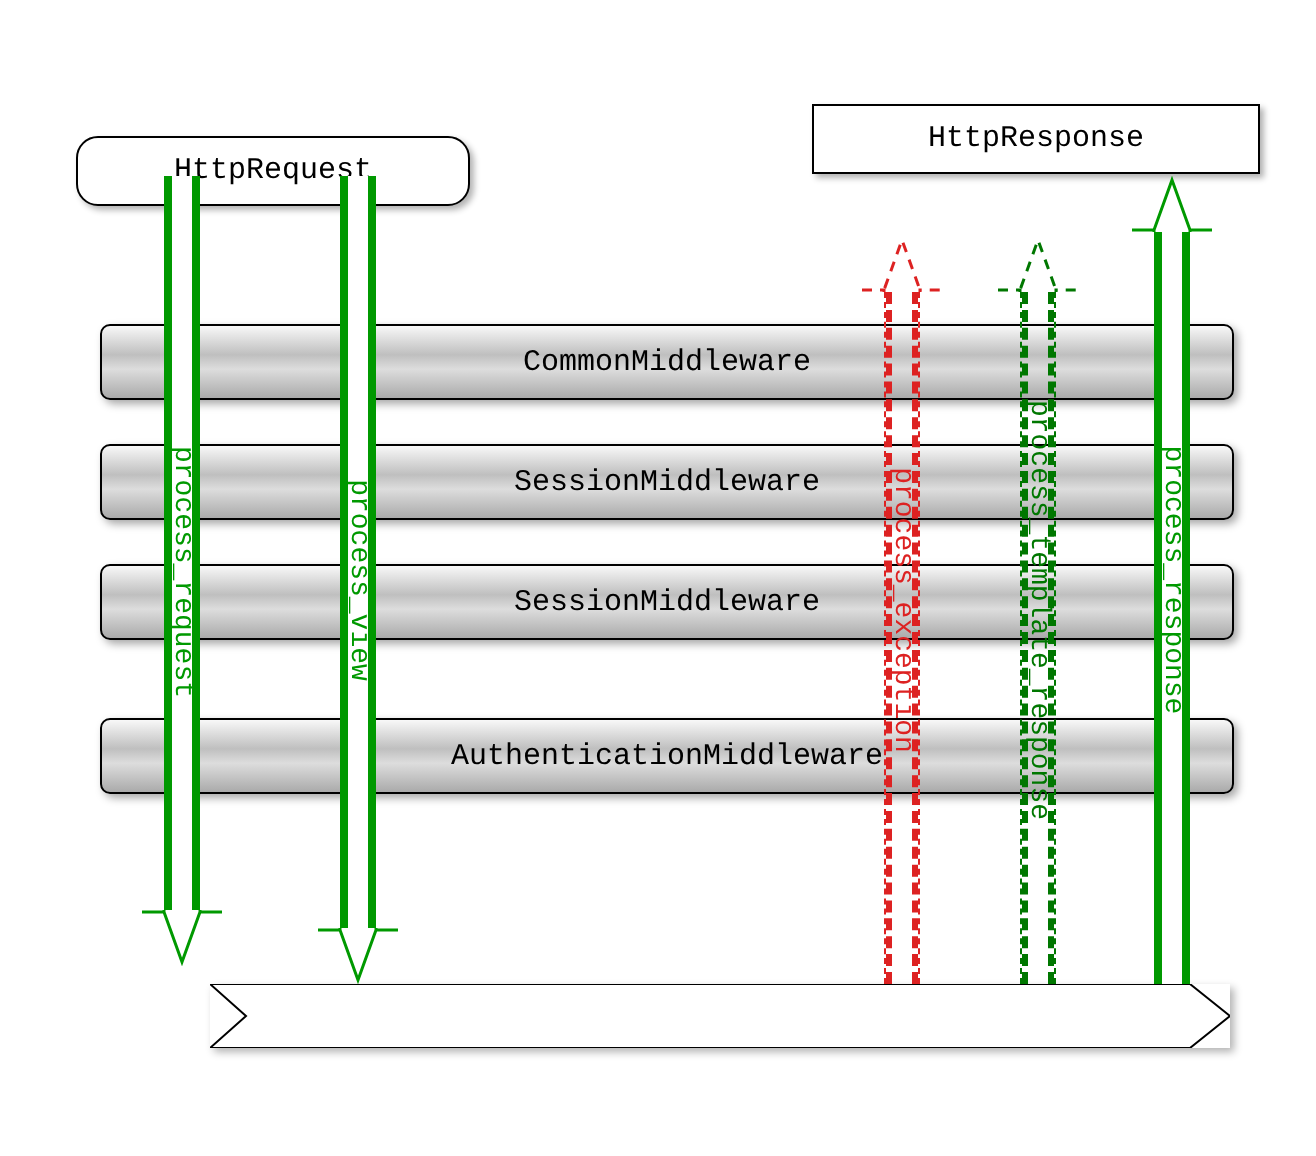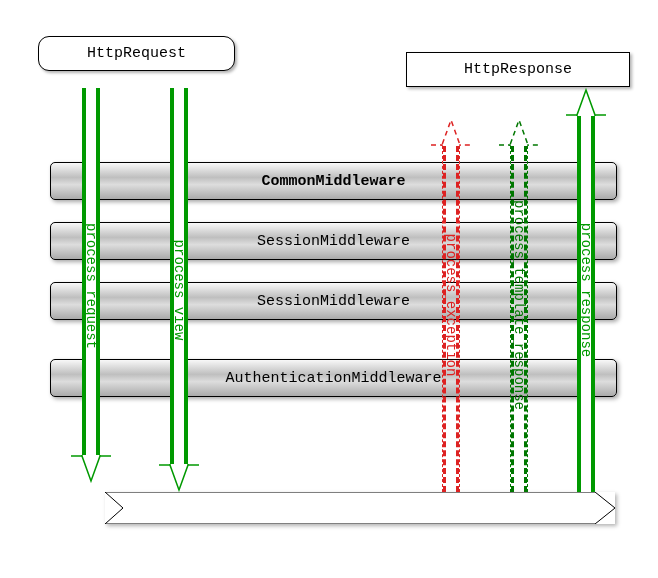--- a/index.html
+++ b/index.html
@@ -97,28 +97,28 @@
   .dashed-green .shaft-left, .dashed-green .shaft-right { border-color:#070; border-style:dashed; }
   .dashed-green .vlabel { color:#070; }
   .dashed-red .shaft-left, .dashed-red .shaft-right { border-color:#d22; border-style:dashed; }
   .dashed-red .vlabel { color:#d22; }
 </style>
 </head>
 <body>
 
 <div class="canvas">
 
-  <div class="topbox" style="left:38px; top:36px; width:195px;border-radius:11px;">
+  <div class="topbox" style="left:38px; top:68px; width:195px;border-radius:11px;">
     <span>HttpRequest</span>
   </div>
   <div class="topbox" style="left:406px; top:52px; width:222px;">
     <span>HttpResponse</span>
   </div>
 
-  <div class="bar" style="top:162px;font-weight:bold;">
+  <div class="bar" style="top:162px;">
     <span>CommonMiddleware</span>
   </div>
   <div class="bar" style="top:222px;">
     <span>SessionMiddleware</span>
   </div>
   <div class="bar" style="top:282px;">
     <span>SessionMiddleware</span>
   </div>
   <div class="bar" style="top:359px;">
     <span>AuthenticationMiddleware</span>

